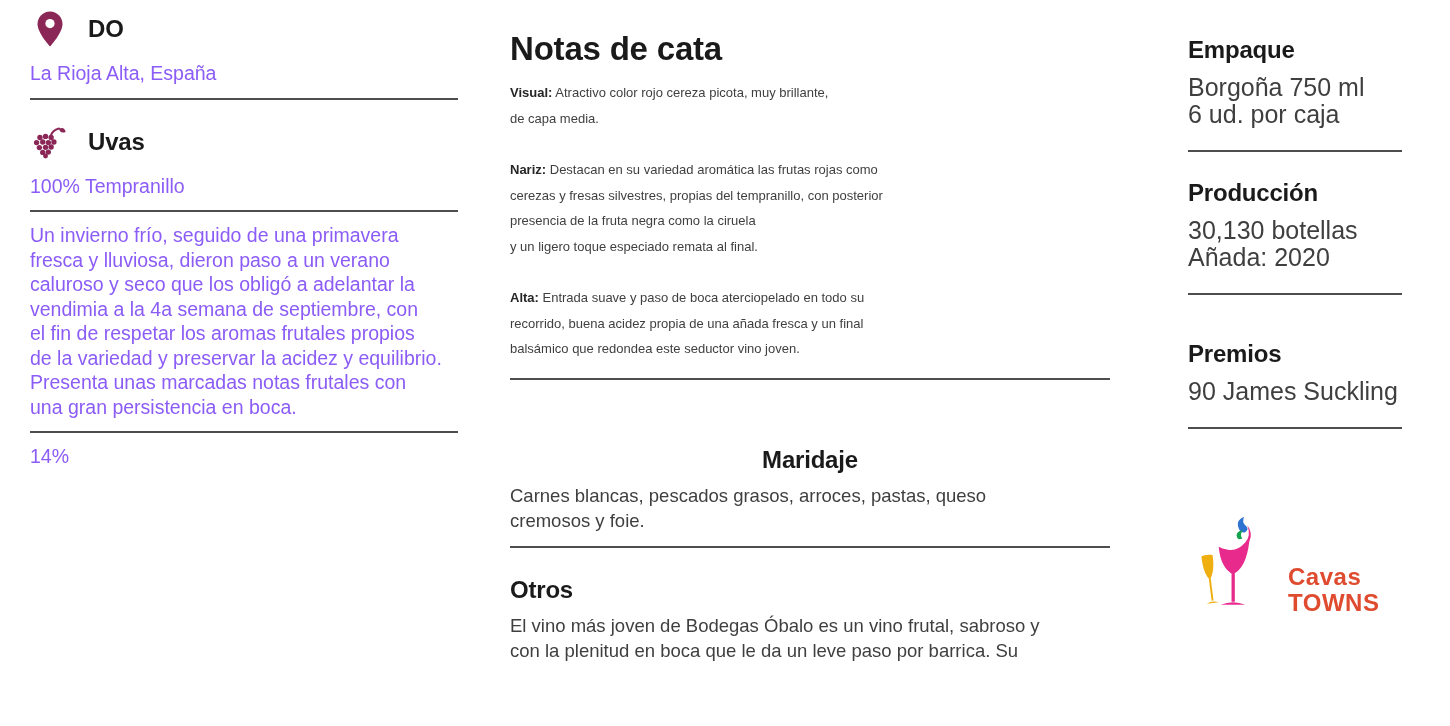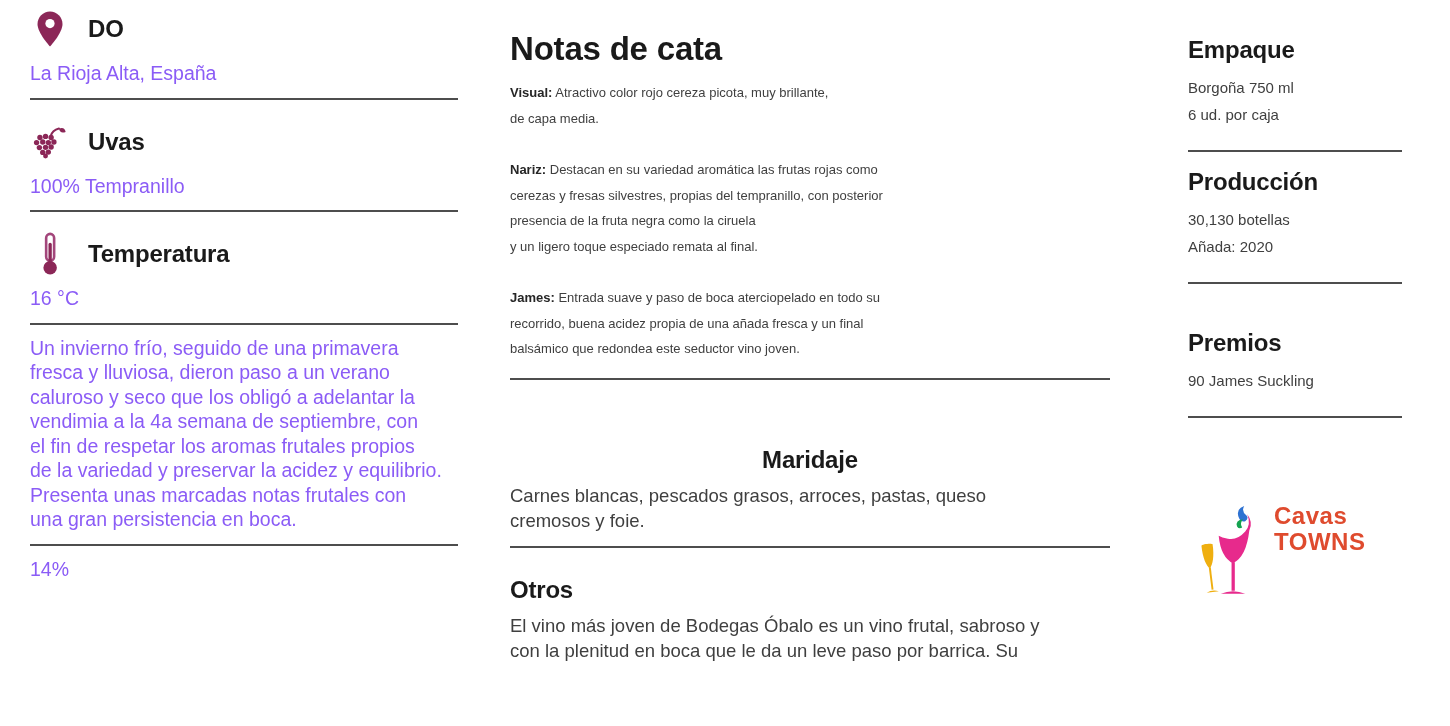--- a/index.html
+++ b/index.html
@@ -30,26 +30,26 @@
   .note span { white-space:pre-line; }
   .mid-hr { margin-top:16px; }
   .mid-title2 { margin-top:66px;text-align:center; }
   .mid-text { margin:9px 0 0 0; font-size:18.5px; line-height:25.5px; white-space:pre-line; }
   .mid-hr2 { margin-top:12px; }
   .mid-title3 { margin-top:28px; }
 
   
   .r-title { margin-top:36px; }
   .r-title:first-child { margin-top:36px; }
-  .r-text { margin:10px 0 0 0; font-size:15px; line-height:27px; white-space:pre-line; }
+  .r-text { margin:10px 0 0 0; font-size:25px; line-height:27px; white-space:pre-line; }
   .r-hr { margin-top:22px; }
-  .r-title-prod { margin-top:16px; }
+  .r-title-prod { margin-top:27px; }
   .r-title-prem { margin-top:45px; }
 
-  .logo { display:flex; gap:6px; margin-top:86px; margin-left:12px; }
+  .logo { display:flex; align-items:flex-end; gap:20px; margin-top:86px; margin-left:12px; }
   .logo-glasses { flex:0 0 auto; }
   .logo-text { padding-bottom:2px; color:#df4b2e; font-weight:800; line-height:1; }
   .logo-line1 { font-size:24px; letter-spacing:0.5px; }
   .logo-line2 { font-size:24px; letter-spacing:0.5px; margin-top:2px; }
 </style>
 </head>
 <body>
 
 <div class="page">
 
@@ -91,34 +91,20 @@
               <circle cx="13" cy="27.6" r="2.2"></circle>
             </g>
           </svg>
         </span>
         <h2>Uvas</h2>
       </div>
       <p class="sec-text">100% Tempranillo</p>
       <hr>
     </section>
 
-    <section class="sec">
-      <div class="sec-head">
-        <span class="icon">
-          <svg viewBox="0 0 16 32" width="22" height="44">
-            <rect x="5.2" y="1.4" width="5.8" height="19.5" rx="2.9" fill="none" stroke="#A3467B" stroke-width="1.9"></rect>
-            <circle cx="8.1" cy="26" r="4.9" fill="#8B2757"></circle>
-            <line x1="8.1" y1="9" x2="8.1" y2="23" stroke="#8B2757" stroke-width="2.4" stroke-linecap="round"></line>
-          </svg>
-        </span>
-        <h2>Temperatura</h2>
-      </div>
-      <p class="sec-text">16 °C</p>
-      <hr>
-    </section>
 
     <section class="sec">
       <p class="sec-text">Un invierno frío, seguido de una primavera
 fresca y lluviosa, dieron paso a un verano
 caluroso y seco que los obligó a adelantar la
 vendimia a la 4a semana de septiembre, con
 el fin de respetar los aromas frutales propios
 de la variedad y preservar la acidez y equilibrio.
 Presenta unas marcadas notas frutales con
 una gran persistencia en boca.</p>
@@ -135,21 +121,21 @@
     <h2 class="mid-title">Notas de cata</h2>
 
     <p class="note"><b>Visual:</b> <span>Atractivo color rojo cereza picota, muy brillante,
 de capa media.</span></p>
 
     <p class="note"><b>Nariz:</b> <span>Destacan en su variedad aromática las frutas rojas como
 cerezas y fresas silvestres, propias del tempranillo, con posterior
 presencia de la fruta negra como la ciruela
 y un ligero toque especiado remata al final.</span></p>
 
-    <p class="note"><b>James:</b> <span>Entrada suave y paso de boca aterciopelado en todo su
+    <p class="note"><b>Alta:</b> <span>Entrada suave y paso de boca aterciopelado en todo su
 recorrido, buena acidez propia de una añada fresca y un final
 balsámico que redondea este seductor vino joven.</span></p>
 
     <hr class="mid-hr">
 
     <h2 class="mid-title2">Maridaje</h2>
     <p class="mid-text">Carnes blancas, pescados grasos, arroces, pastas, queso
 cremosos y foie.</p>
 
     <hr class="mid-hr2">

